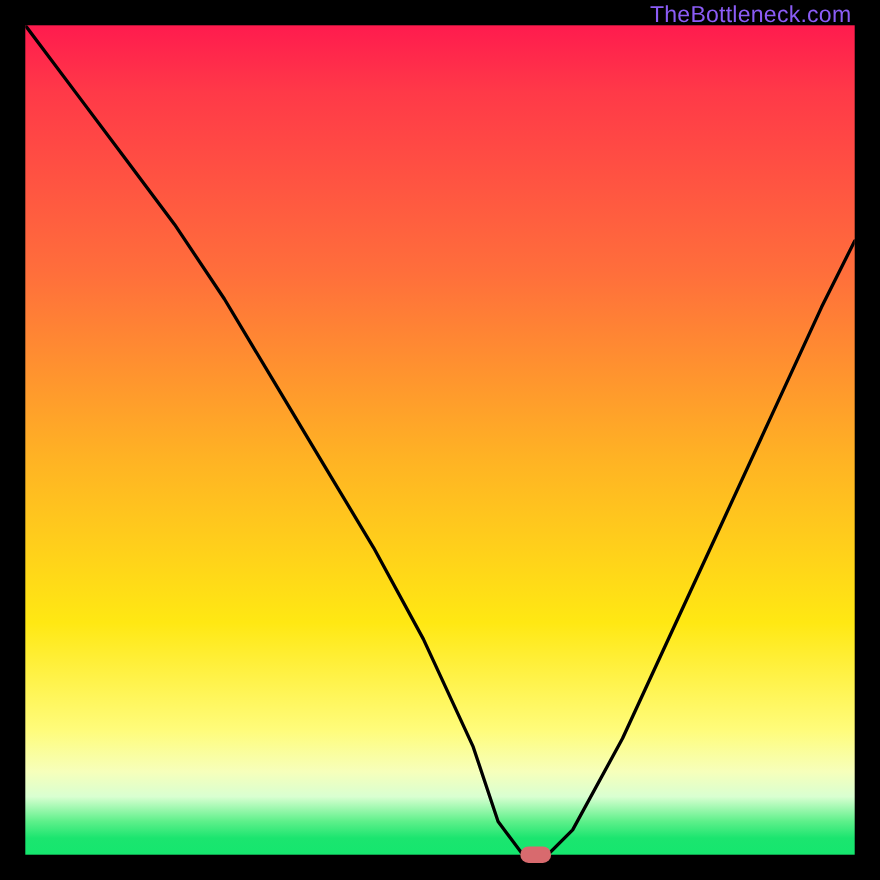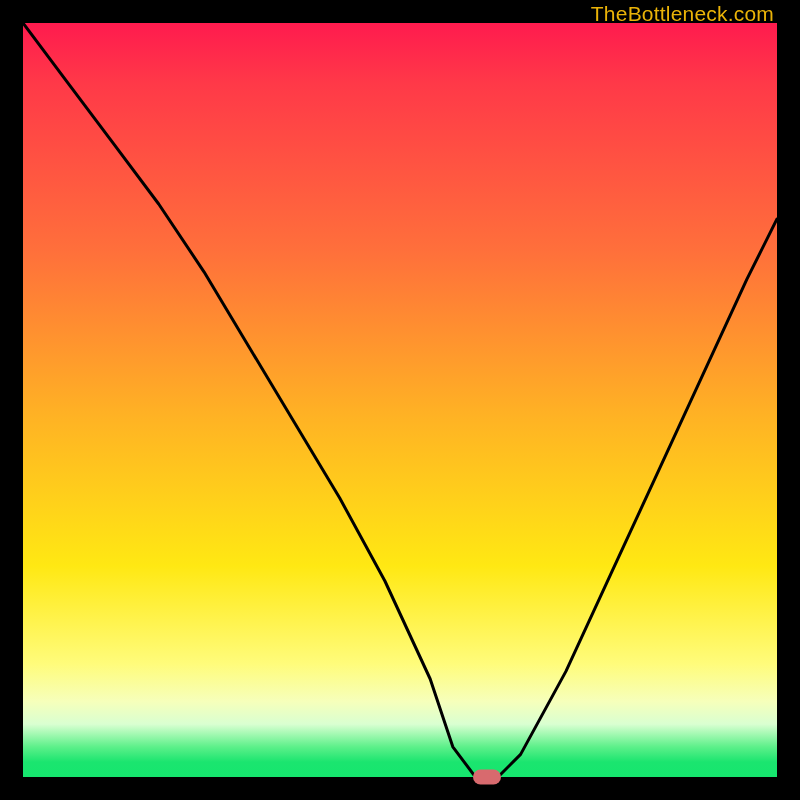--- a/index.html
+++ b/index.html
@@ -26,21 +26,21 @@
       #5df08a 96%,
       #1be56f 98%,
       #15e66e 100%
     );
   }
 
   .watermark {
     position: absolute;
     top: 2px;
     right: 26px;
-    color: #eab308;
+    color: #8b5cf6;
     font-size: 21px;
     font-weight: 500;
     letter-spacing: 0.2px;
   }
 
   .curve { position: absolute; left: 0; top: 0; }
 
   .marker {
     position: absolute;
     width: 28px;

